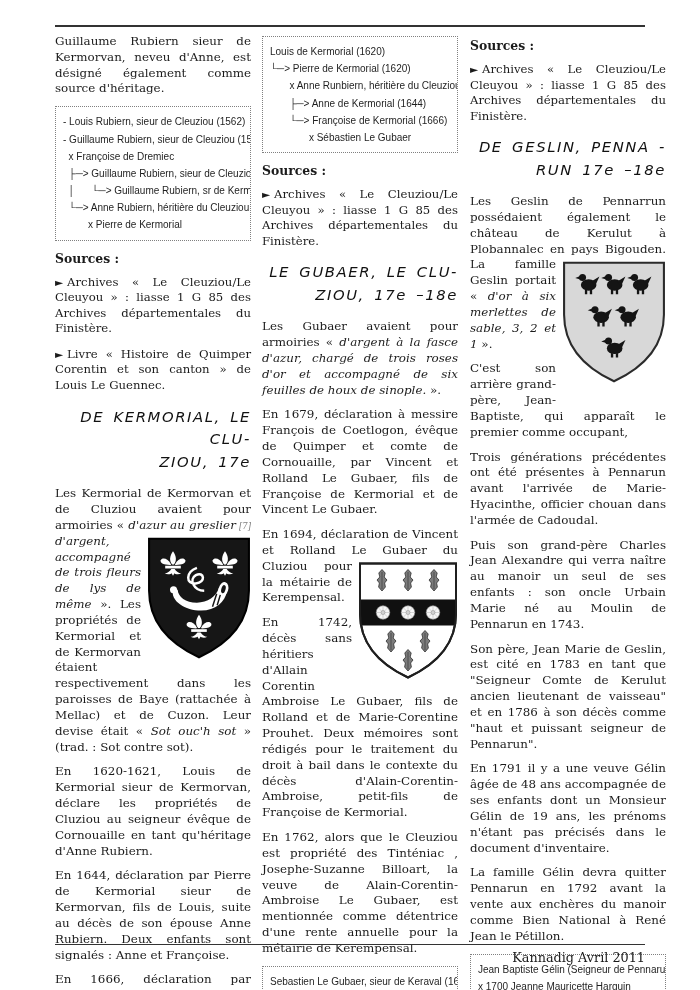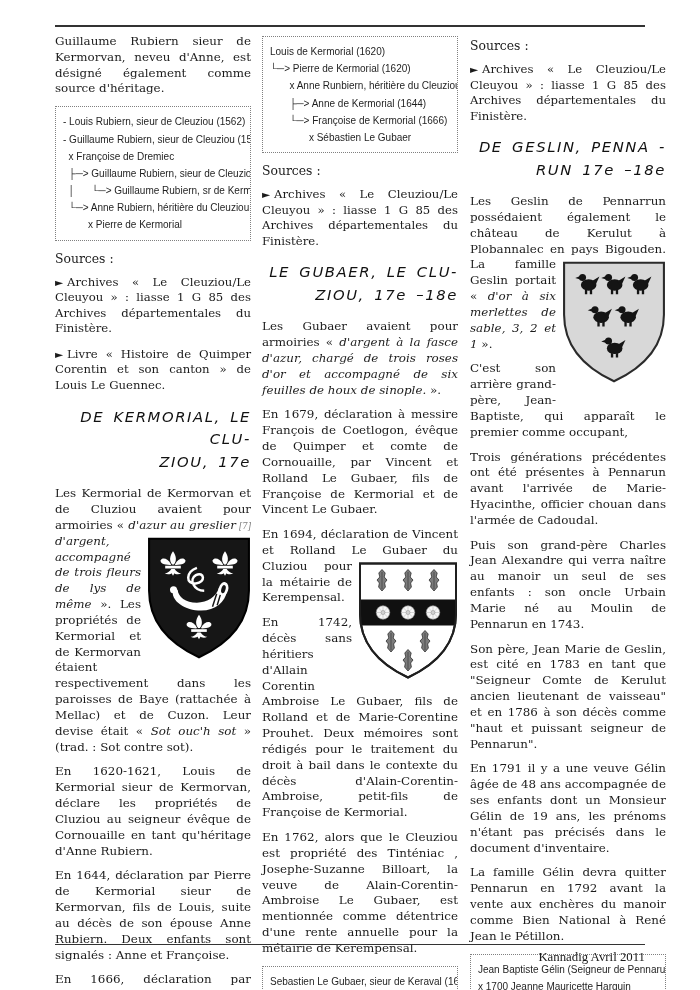--- a/index.html
+++ b/index.html
@@ -10,32 +10,32 @@
   .col-left{left:55px;}
   .col-mid{left:262px;}
   .col-right{left:470px;}
   .body-text{font-size:11.9px;line-height:1.33;text-align:justify;margin:0 0 9px 0;
              hyphens:auto;-webkit-hyphens:auto;}
   .body-text i{font-style:italic;}
   .ref{color:#808080;font-size:8.5px;font-style:italic;}
   .tree-box{border:1px dotted #808080;padding:6px 4px 6px 7px;margin:2px 0 10px 0;overflow:hidden;}
   .tree{font-family:"Liberation Sans","DejaVu Sans",sans-serif;font-size:10px;line-height:1.72;
         white-space:pre;color:#1f1f1f;}
-  .sources-label{font-weight:normal;font-size:12.4px;margin:4px 0 9px 0;}
+  .sources-label{font-weight:bold;font-size:12.4px;margin:4px 0 9px 0;}
   .source-item{font-size:11.7px;line-height:1.33;text-align:justify;margin:0 0 10px 0;}
   .bullet{font-size:10.5px;margin-right:4px;}
   .hand{font-family:"DejaVu Sans",sans-serif;font-style:italic;font-weight:normal;
         font-size:14.8px;letter-spacing:1.6px;word-spacing:3px;text-align:right;
         margin:12px 0 12px 0;line-height:1.55;color:#111;}
   .shield-float{float:right;margin:2px 0 3px 6px;}
   .footer-rule{position:absolute;left:55px;right:35px;top:944px;border-top:1.5px solid #333;}
   .footer{position:absolute;left:55px;right:35px;top:950px;display:flex;font-size:12.8px;}
   .footer span{flex:1;}
   .footer .f-center{text-align:center;}
-  .footer .f-right{text-align:right;font-family:Liberation Serif, serif;}
+  .footer .f-right{text-align:right;}
 </style>
 </head>
 <body>
 
 <div class="page">
   <div class="top-rule"></div>
 
   <div class="col col-left">
     <p class="body-text">Guillaume Rubiern sieur de Kermorvan, neveu d'Anne, est désigné également comme source d'héritage.</p>
 

